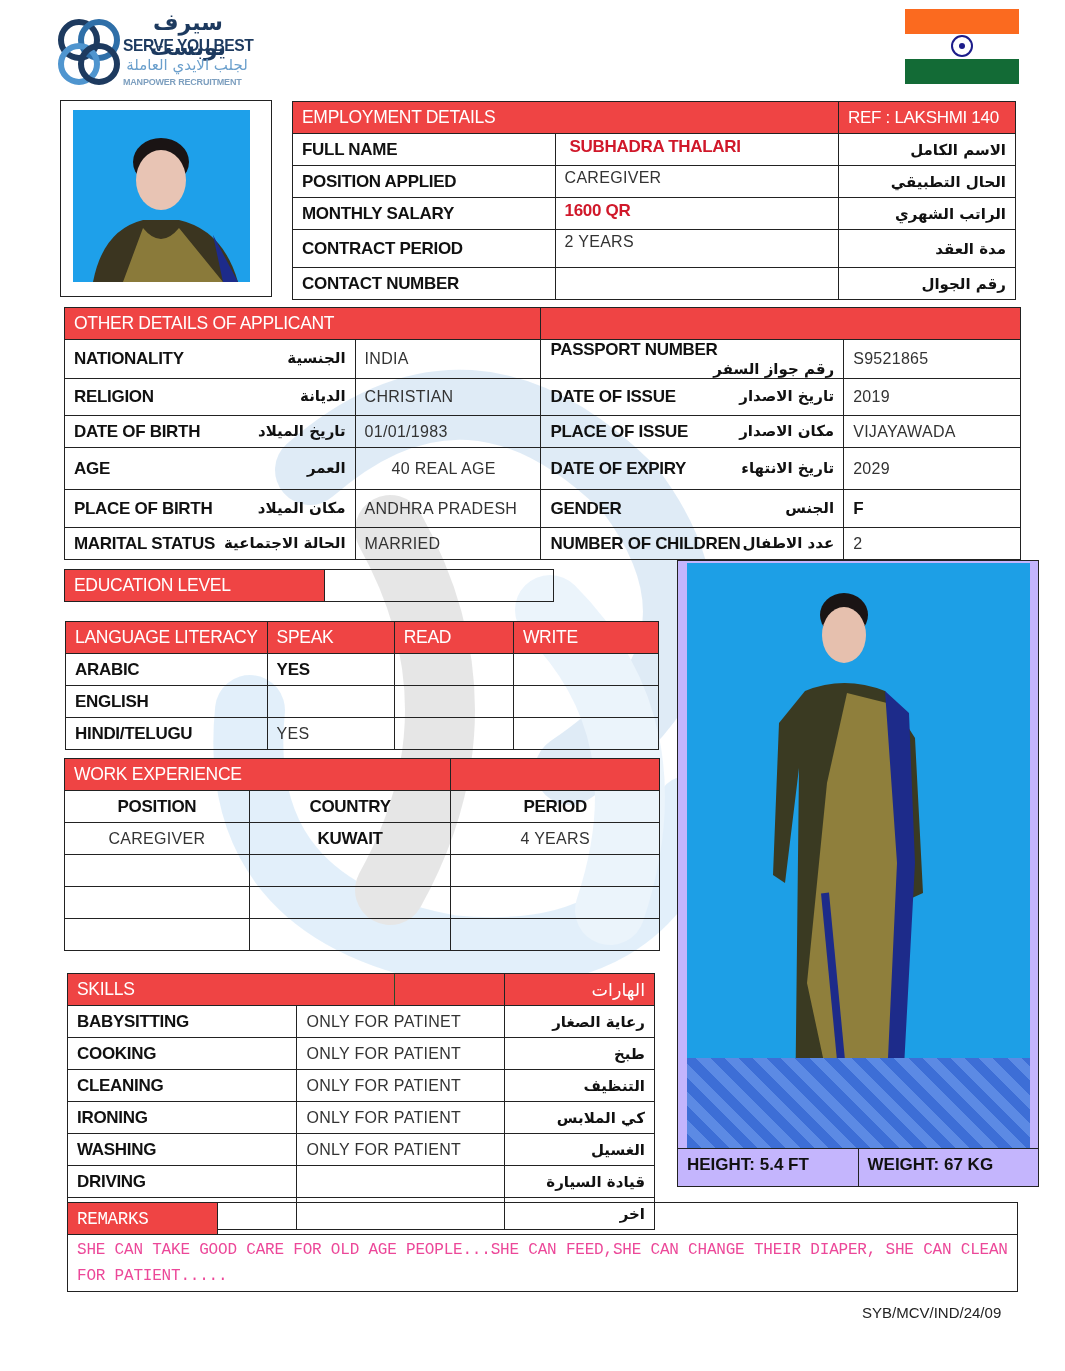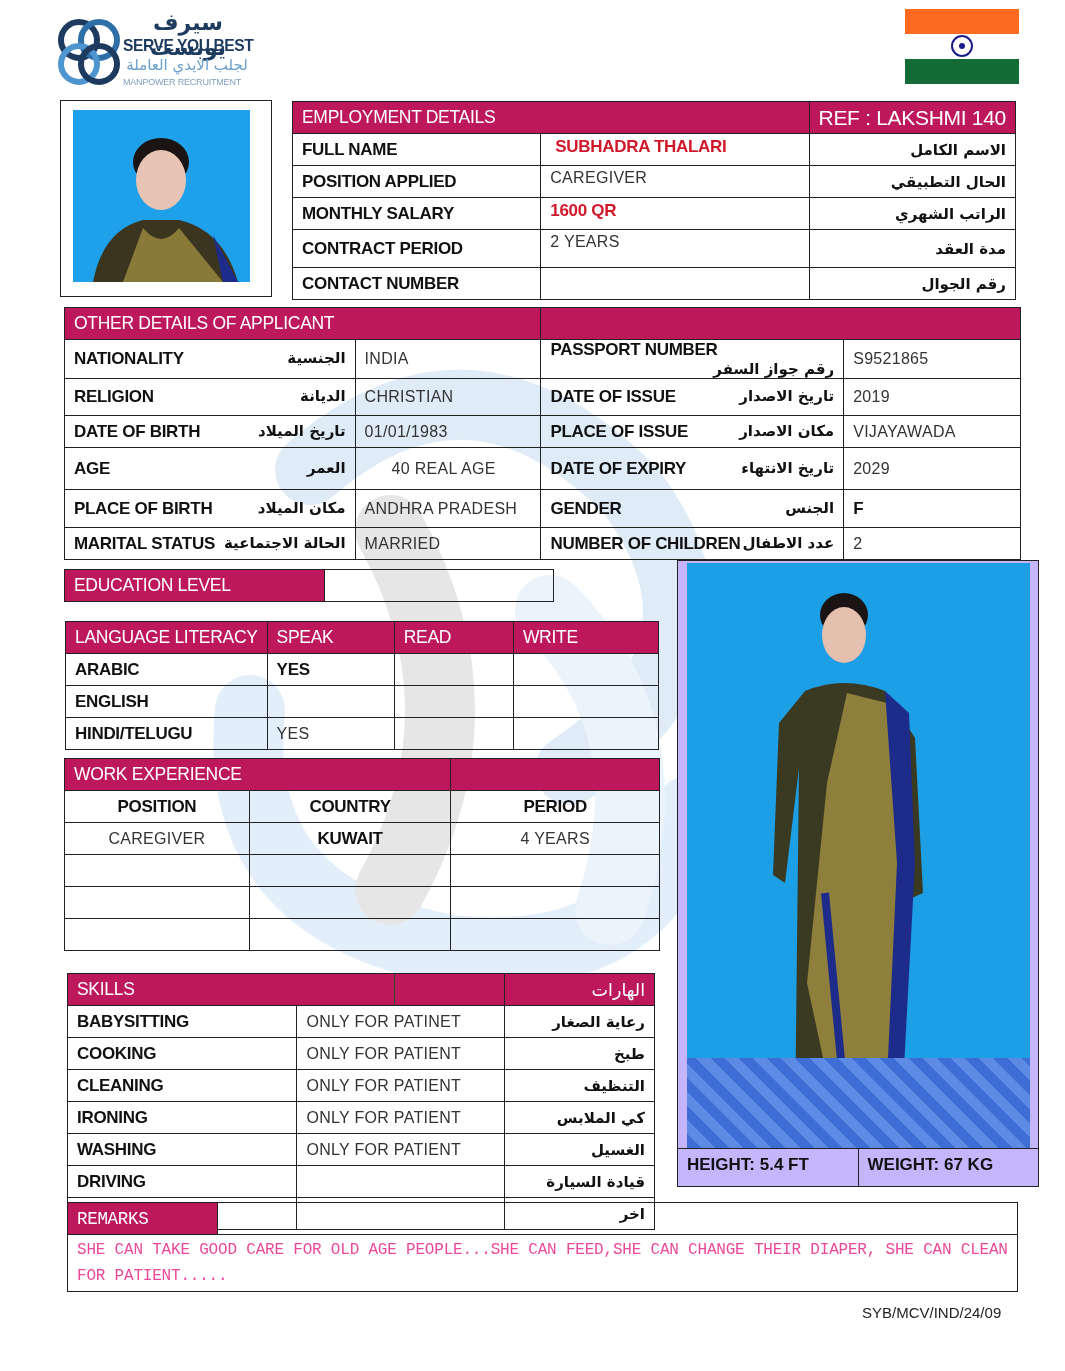--- a/index.html
+++ b/index.html
@@ -7,42 +7,42 @@
   body { position: relative; font-family: "Liberation Sans", "DejaVu Sans", sans-serif; color: #111; }
   .abs { position: absolute; }
   
   .watermark { position: absolute; left: 190px; top: 350px; width: 560px; height: 700px; pointer-events: none; opacity: 0.28; }
   
   .logo { left: 55px; top: 10px; width: 220px; height: 82px; }
   .logo-mark { position: absolute; left: 0; top: 4px; width: 68px; height: 76px; }
   .logo-ar1 { position: absolute; left: 68px; top: 0px; width: 130px; text-align: center; font-size: 22px; font-weight: bold; color: #1d3a5f; font-family: "DejaVu Sans", sans-serif; }
   .logo-en { position: absolute; left: 68px; top: 26px; font-size: 17px; font-weight: bold; color: #1d3a5f; letter-spacing: -0.5px; font-family: "Liberation Sans", sans-serif; transform: scaleX(0.92); transform-origin: left; }
   .logo-ar2 { position: absolute; left: 68px; top: 46px; width: 128px; text-align: center; font-size: 15px; color: #6a9fcc; font-family: "DejaVu Sans", sans-serif; }
-  .logo-sub { position: absolute; left: 68px; top: 67px; font-size: 9px; font-weight: normal; color: #7d9fbf; letter-spacing: -0.2px; }
+  .logo-sub { position: absolute; left: 68px; top: 67px; font-size: 9px; font-weight: bold; color: #7d9fbf; letter-spacing: -0.2px; }
   
   .flag { left: 905px; top: 9px; width: 114px; height: 76px; }
   .flag .s { height: 25px; }
   .flag .saffron { background: #fb6a1f; }
   .flag .white { background: #ffffff; position: relative; }
   .flag .green { background: #136b36; }
   .chakra { position: absolute; left: 46px; top: 1px; width: 22px; height: 22px; border: 2px solid #1c1c8a; border-radius: 50%; }
   .chakra::after { content: ""; position: absolute; left: 6px; top: 6px; width: 6px; height: 6px; border-radius: 50%; background: #1c1c8a; }
   
   .photo-small-frame { left: 60px; top: 100px; width: 212px; height: 197px; border: 1.5px solid #222; background: #fff; }
   .photo-small { position: absolute; left: 12px; top: 9px; width: 177px; height: 172px; background: #1ea0ea; overflow: hidden; }
   .photo-large-frame { left: 677px; top: 560px; width: 362px; height: 627px; border: 1.5px solid #222; background: #c4b5fd; }
   .photo-large { position: absolute; left: 9px; top: 2px; width: 343px; height: 585px; background: #1d9fe6; overflow: hidden; }
   .floor { position: absolute; left: 0; bottom: 0; width: 100%; height: 90px; background: repeating-linear-gradient(45deg, #3d6ed6 0 10px, #5c8ae4 10px 20px); }
   .hw { position: absolute; left: 0; top: 587px; width: 100%; height: 38px; border-top: 1.5px solid #222; display: flex; }
   .hw div { flex: 1; font-size: 17px; font-weight: bold; padding: 6px 9px; font-family: "Liberation Sans", sans-serif; }
   .hw div:first-child { border-right: 1.5px solid #222; }
   
   table { border-collapse: collapse; position: absolute; font-size: 17px; }
   td { border: 1px solid #222; padding: 0 9px; height: 32px; vertical-align: middle; white-space: nowrap; }
-  .hdr td, td.hdr { background: #be185d; color: #fff; font-weight: normal; font-size: 17.5px; letter-spacing: -0.3px; }
+  .hdr td, td.hdr { background: #ef4444; color: #fff; font-weight: normal; font-size: 17.5px; letter-spacing: -0.3px; }
   .lbl { font-weight: bold; letter-spacing: -0.3px; }
   .val { font-weight: normal; color: #333; font-size: 16px; letter-spacing: 0.3px; }
   .red { color: #d0182a; font-weight: bold; letter-spacing: -0.3px; }
   .ar { text-align: right; direction: rtl; font-weight: bold; font-family: "DejaVu Sans", sans-serif; font-size: 15px; }
   .ctr { text-align: center; }
   .remarks-text { font-size: 16px; color: #ec4899; line-height: 26px; white-space: normal; padding: 2px 9px; letter-spacing: -0.2px; }
   .footer-code { left: 862px; top: 1304px; font-size: 15px; color: #222; }
 </style>
 </head>
 <body>
@@ -93,21 +93,21 @@
 
 <table style="left:292px; top:101px; width:724px;">
   <colgroup>
       <col style="width:263px">
       <col style="width:284px">
       <col style="width:177px">
     </colgroup>
   <tbody>
       <tr class="hdr">
     <td colspan="2" style="height:32px;">EMPLOYMENT DETAILS</td>
-    <td style="font-size:21px;">REF : LAKSHMI 140</td>
+    <td style="font-size:17px;">REF : LAKSHMI 140</td>
   </tr>
   <tr>
     <td class="lbl">FULL NAME</td>
     <td class="red" style="vertical-align:top; padding-top:3px; padding-left:14px;">SUBHADRA THALARI</td>
     <td class="ar">الاسم الكامل</td>
   </tr>
   <tr>
     <td class="lbl">POSITION APPLIED</td>
     <td class="val" style="vertical-align:top; padding-top:3px;">CAREGIVER</td>
     <td class="ar">الحال التطبيقي</td>

